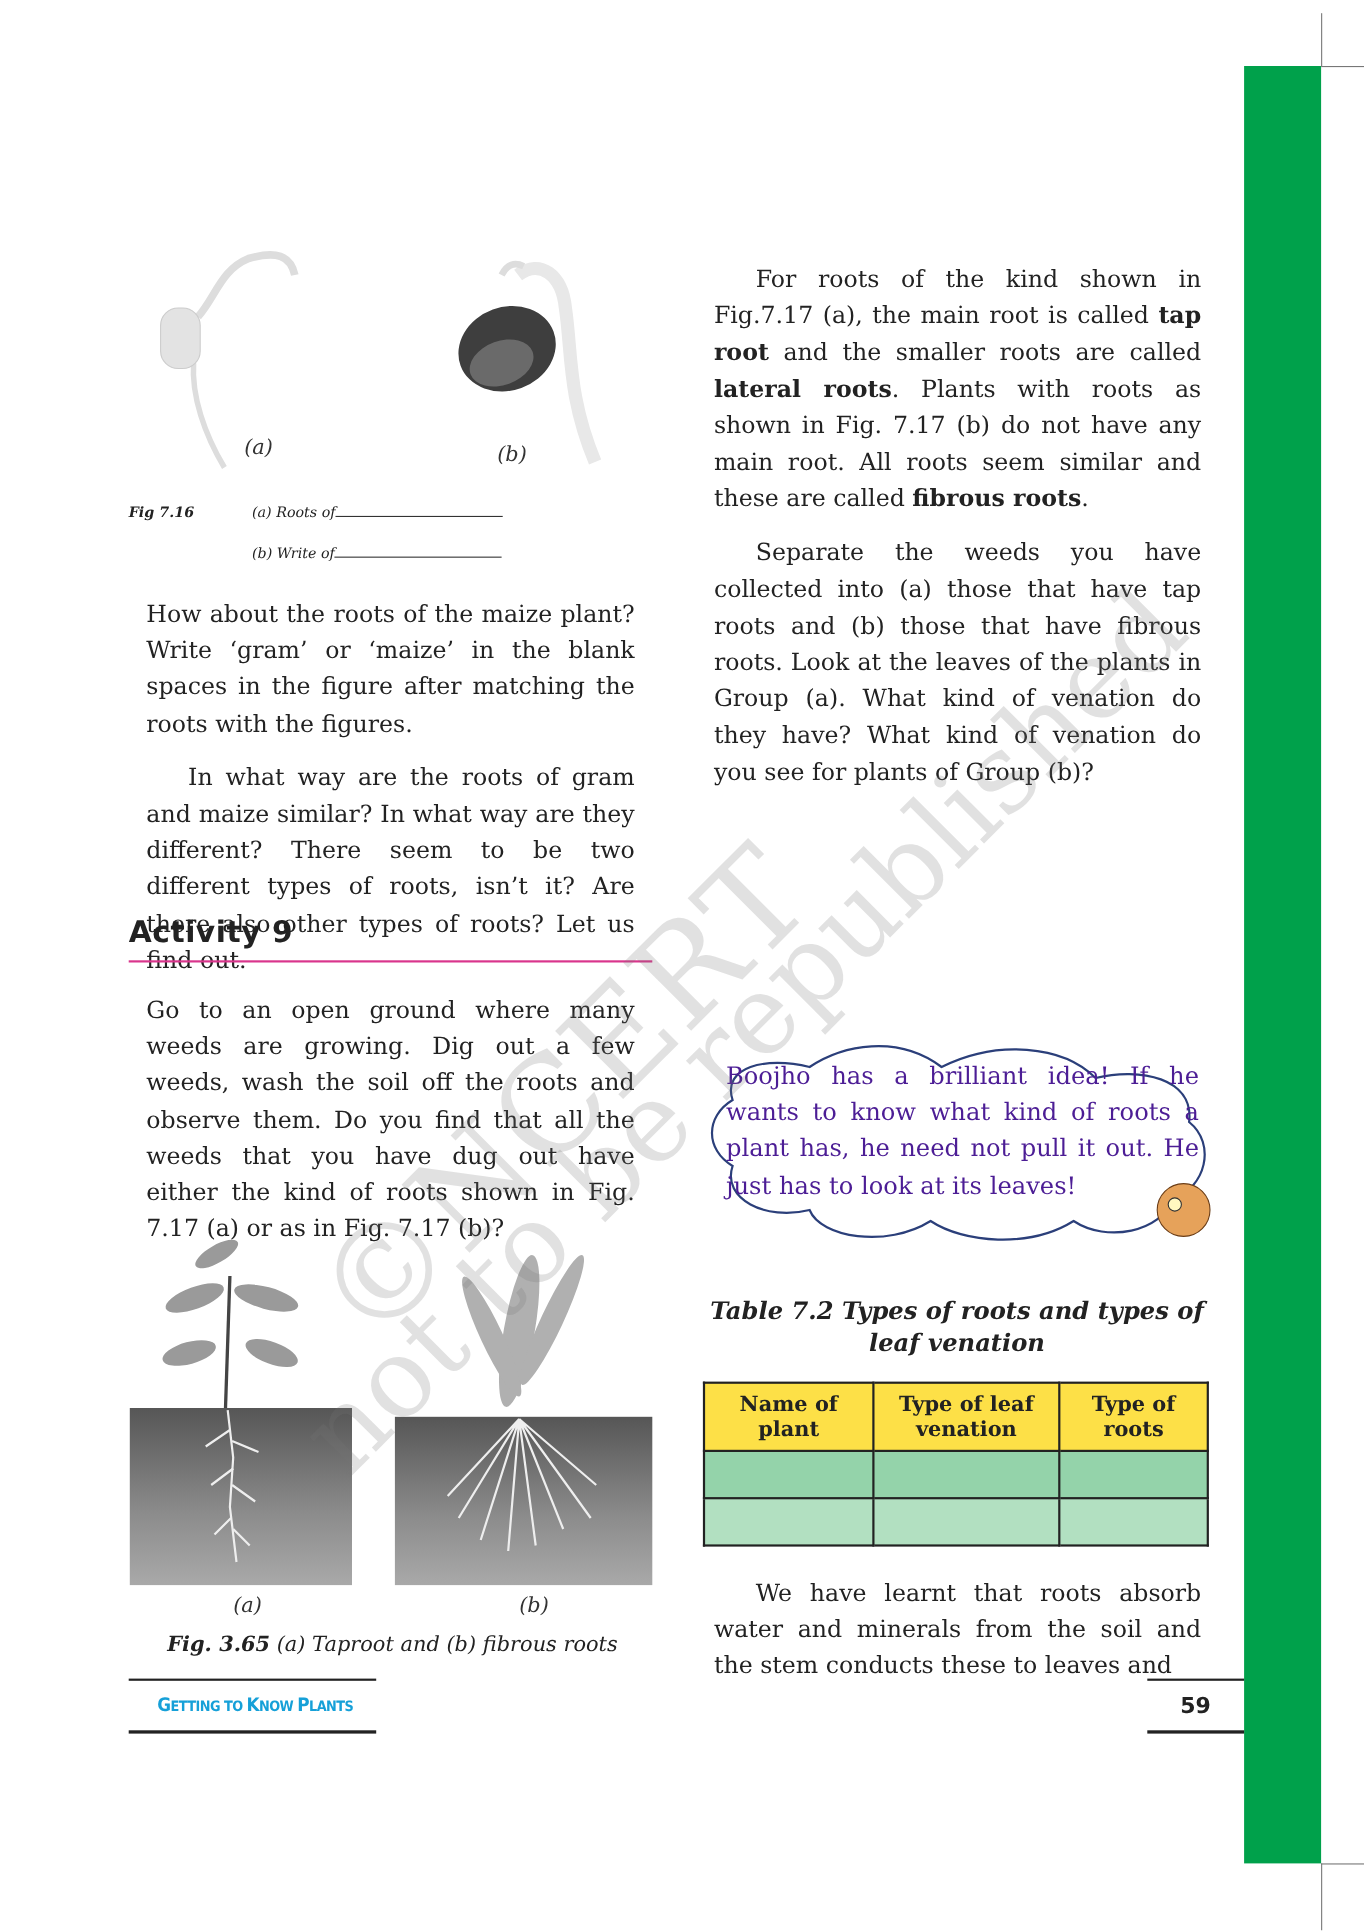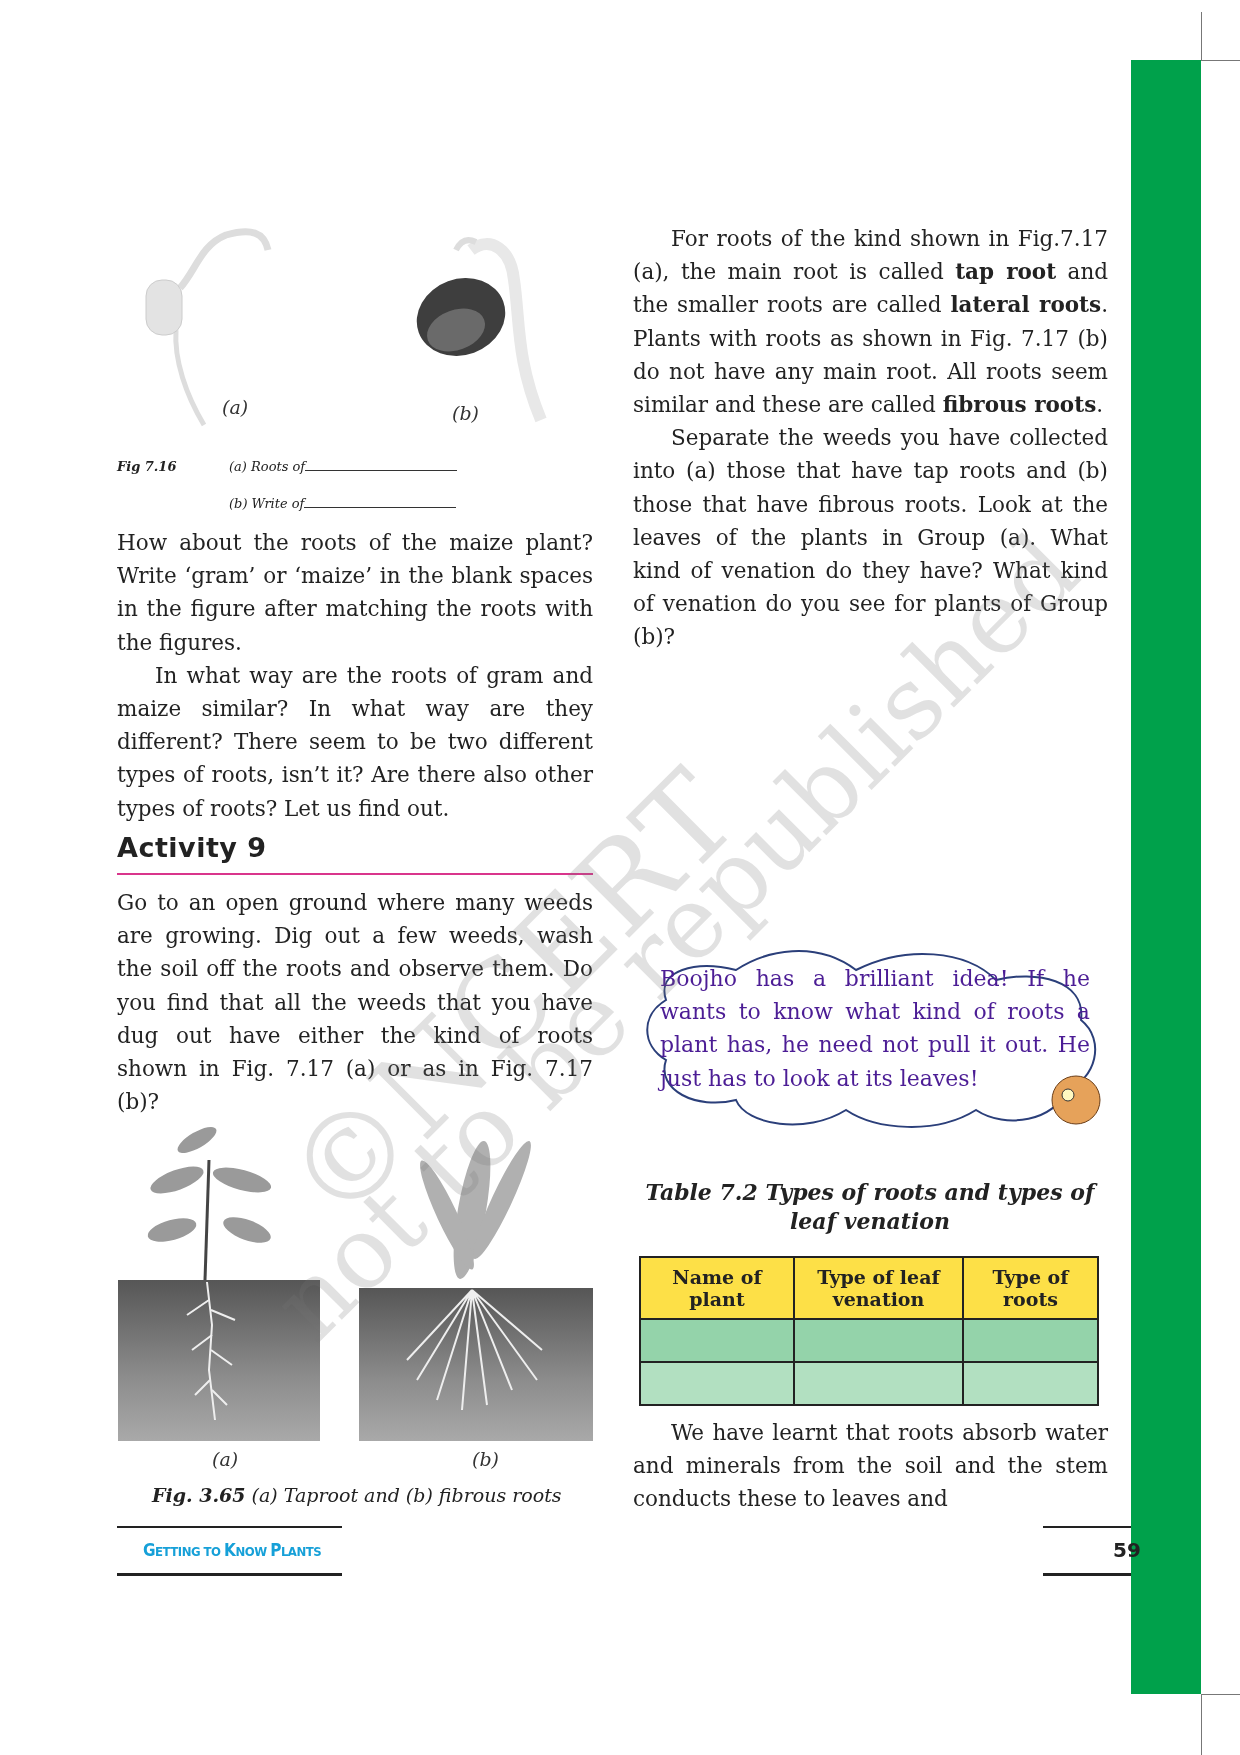--- a/index.html
+++ b/index.html
@@ -2,21 +2,21 @@
 <html><head>
   <meta charset="utf-8">
   <style>
     html, body { margin:0; padding:0; }
     body { width:1240px; height:1755px; position:relative; background:#fff; overflow:hidden;
       font-family:"DejaVu Serif", serif; color:#222; }
     .green-bar { position:absolute; left:1131px; top:60px; width:70px; height:1634px; background:#00a14b; }
     .crop-v { position:absolute; width:1px; background:#777; }
     .crop-h { position:absolute; height:1px; background:#777; }
     .col { position:absolute; font-size:21.5px; line-height:33.2px; text-align:justify; }
-    .col p { margin:0; }
+    .col p { margin:16px; }
     .ind { text-indent:38px; }
     .fig716 { position:absolute; left:116px; top:220px; width:440px; height:210px; }
     .lbl { position:absolute; font-style:italic; font-size:19px; color:#333; }
     .fig716cap { position:absolute; left:117px; top:448px; font-size:13px; line-height:37px; }
     .fig716cap .b { font-weight:bold; font-style:italic; display:inline-block; width:112px; }
     .fig716cap .i { font-style:italic; }
     .blank { display:inline-block; width:152px; border-bottom:1px solid #333; height:16px; vertical-align:baseline; }
     .activity { position:absolute; left:117px; top:832px; width:476px; font-family:"DejaVu Sans", sans-serif;
       font-weight:bold; font-size:27px; letter-spacing:0.5px; }
     .activity-rule { position:absolute; left:117px; top:873px; width:476px; height:2px; background:#d9358c; }
@@ -31,21 +31,21 @@
       font-weight:bold; font-size:22px; line-height:29px;font-style:italic; }
     table.t72 { position:absolute; left:639px; top:1256px; width:460px; border-collapse:collapse; }
     table.t72 th, table.t72 td { border:2.5px solid #222; }
     table.t72 th { background:#fde047; font-size:19px; line-height:22px; font-weight:bold; height:60px; padding:0 6px; }
     table.t72 tr.r1 td { background:#94d3aa; height:39px; }
     table.t72 tr.r2 td { background:#b2e0c1; height:39px; }
     .footer-rule { position:absolute; height:3px; background:#222; }
     .footer-title { position:absolute; left:117px; top:1540px; color:#16a0d8; font-weight:bold;
       font-family:"DejaVu Sans Condensed","DejaVu Sans", sans-serif; font-size:17px; letter-spacing:-0.5px;margin-left:26px; }
     .footer-title .sc { font-size:13px; }
-    .page-num { position:absolute; left:1073px; top:1538px; font-family:"DejaVu Sans", sans-serif; font-weight:bold; font-size:20px;margin-left:40px; }
+    .page-num { position:absolute; left:1073px; top:1538px; font-family:"DejaVu Sans", sans-serif; font-weight:bold; font-size:20px; }
     .watermark { position:absolute; color:rgba(120,120,120,0.22); font-family:"DejaVu Serif", serif;
       white-space:nowrap; pointer-events:none; transform-origin:left top; }
   </style>
 </head>
 <body>
 
 <div class="green-bar"></div>
 <div class="crop-v" style="left:1201px;top:12px;height:48px;"></div>
 <div class="crop-h" style="left:1201px;top:60px;width:39px;"></div>
 <div class="crop-v" style="left:1201px;top:1694px;height:61px;"></div>

